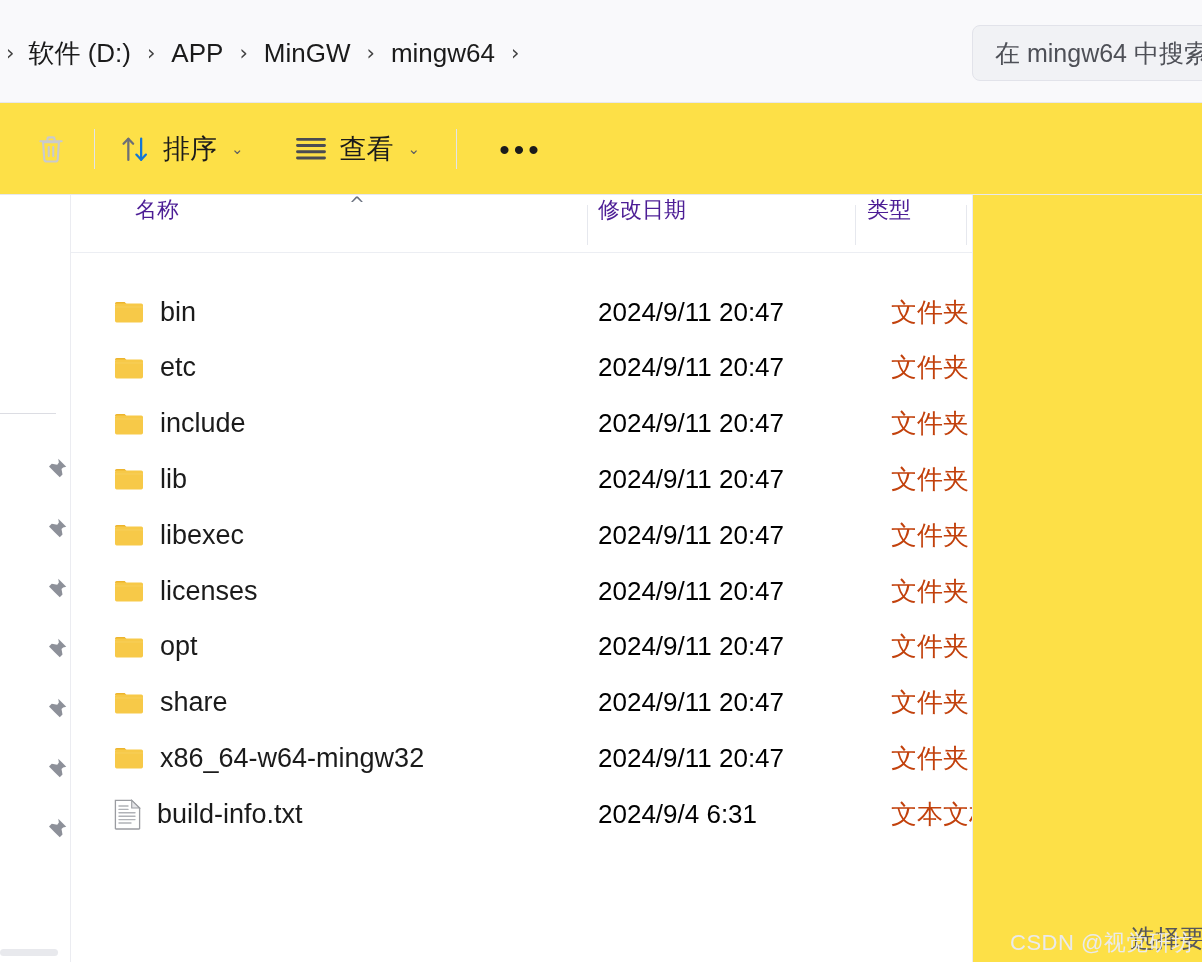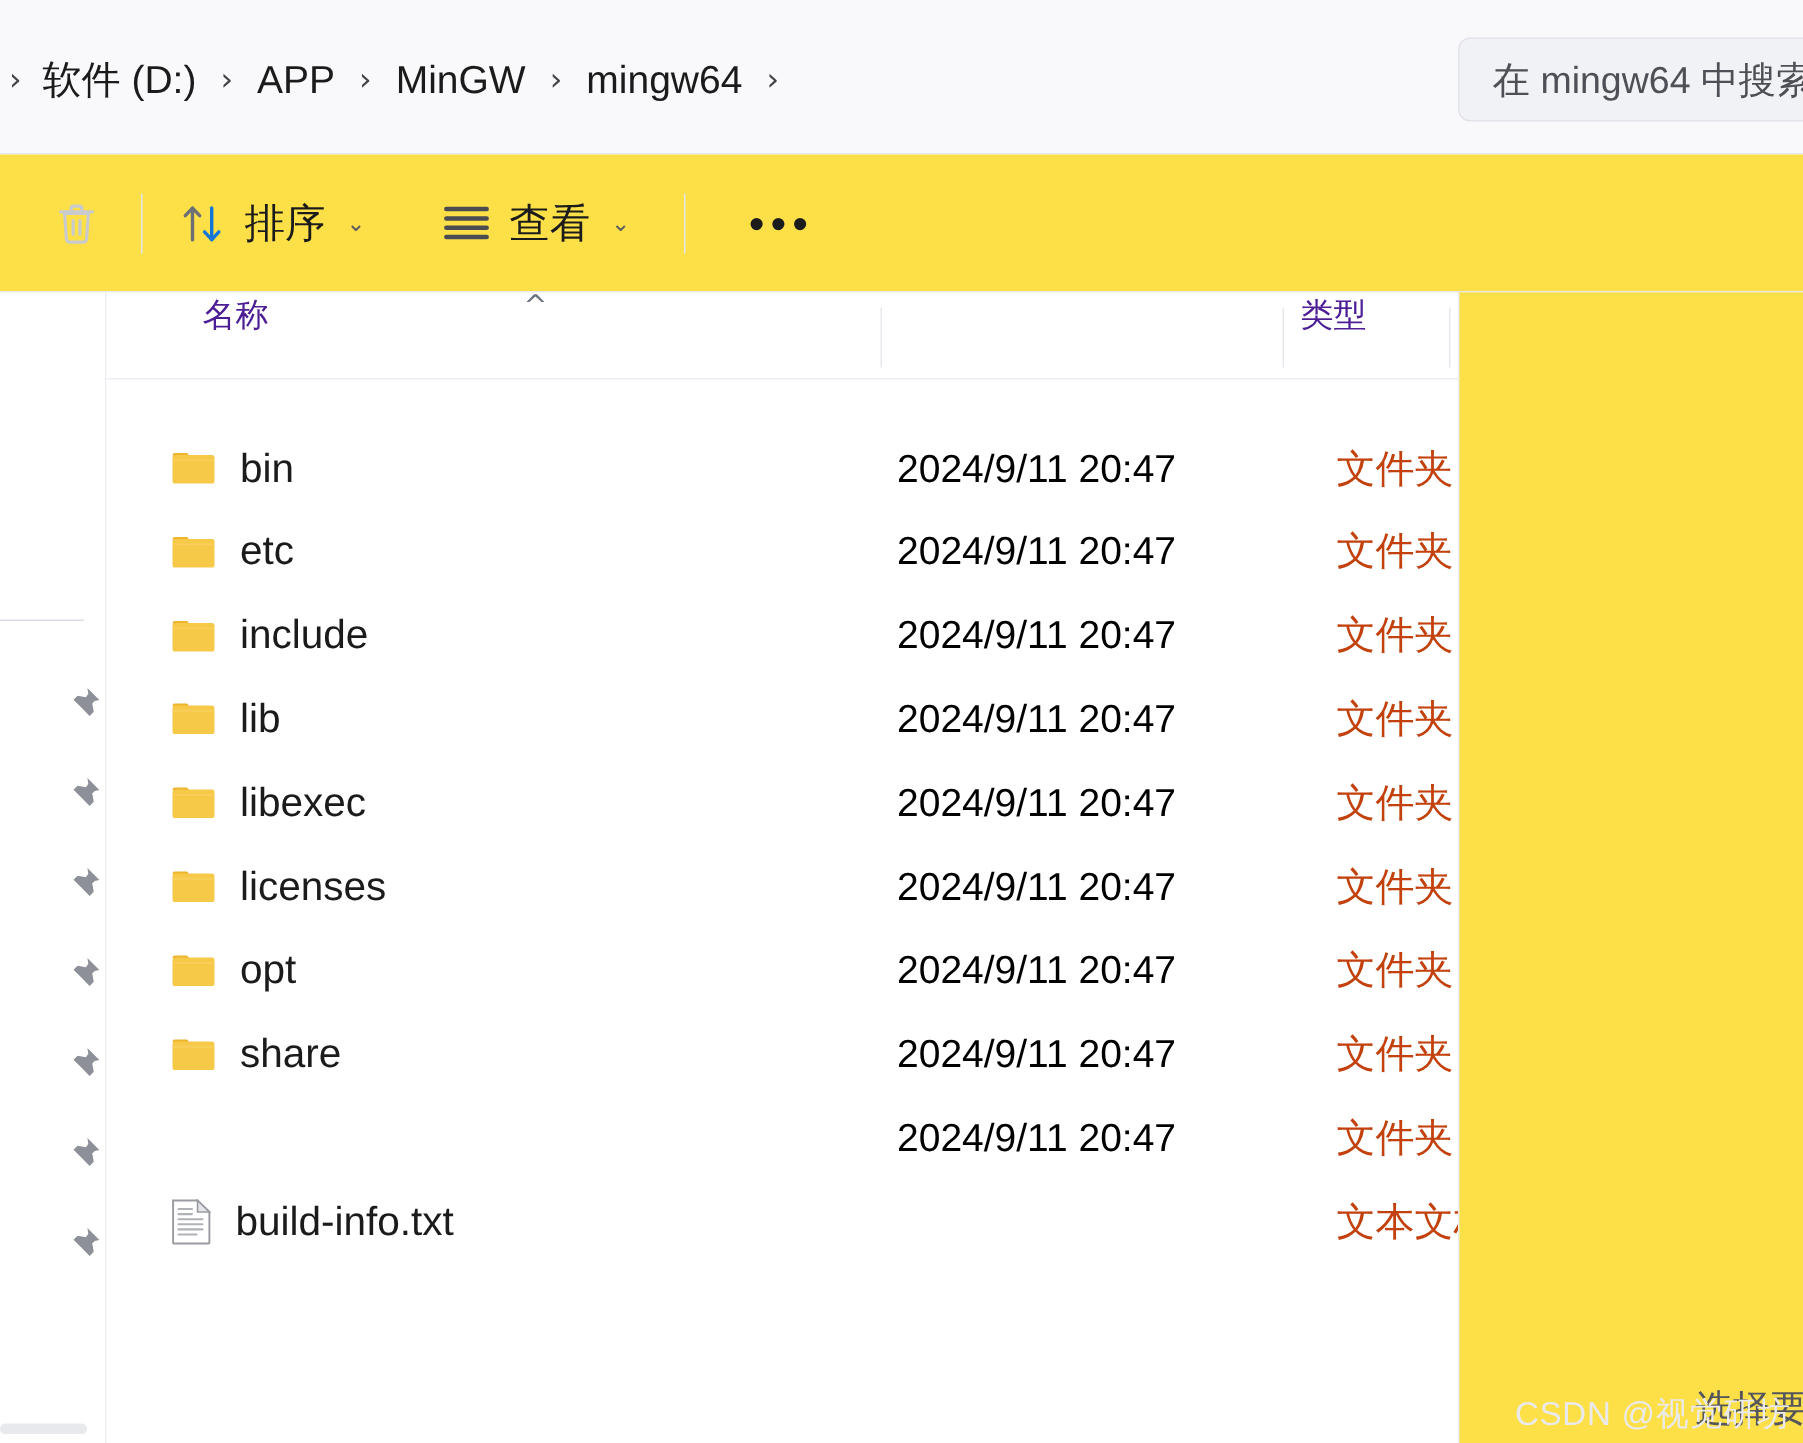--- a/index.html
+++ b/index.html
@@ -372,20 +372,23 @@
   </div>
 
   <div class="content">
 
     <div class="colheader">
       <span class="sort-caret">^</span>
       <div class="colh colh-name">
         <span>名称</span>
       </div>
       <div class="colsep" style="left:516px"></div>
+      <div class="colh colh-date">
+        <span>修改日期</span>
+      </div>
       <div class="colsep" style="left:784px"></div>
       <div class="colh colh-type">
         <span>类型</span>
       </div>
       <div class="colsep" style="left:895px"></div>
     </div>
 
     <div class="rows" id="rows">
         <div class="row" style="top: 31px;">
           <div class="cell-name">
@@ -477,32 +480,41 @@
               <path d="M1 4.6a1.6 1.6 0 0 1 1.6-1.6h8.1l2.2 2.5H2.6A1.6 1.6 0 0 1 1 3.9z" fill="#edb42d"></path>
               <path d="M1 6.1a1.7 1.7 0 0 1 1.7-1.7h24.6A1.7 1.7 0 0 1 29 6.1v15.6a1.7 1.7 0 0 1-1.7 1.7H2.7A1.7 1.7 0 0 1 1 21.7z" fill="#f7c948"></path>
               <path d="M1 7.4h28v1.1H1z" fill="#f9d469" opacity=".55"></path>
             </svg>
             <span class="rowname">share</span>
           </div>
           <span class="cell-date">2024/9/11 20:47</span>
           <span class="cell-type">文件夹</span>
         </div>
         <div class="row" style="top: 477.4px;">
+          <div class="cell-name">
+            <svg width="30" height="26" viewBox="0 0 30 26">
+              <path d="M1 4.6a1.6 1.6 0 0 1 1.6-1.6h8.1l2.2 2.5H2.6A1.6 1.6 0 0 1 1 3.9z" fill="#edb42d"></path>
+              <path d="M1 6.1a1.7 1.7 0 0 1 1.7-1.7h24.6A1.7 1.7 0 0 1 29 6.1v15.6a1.7 1.7 0 0 1-1.7 1.7H2.7A1.7 1.7 0 0 1 1 21.7z" fill="#f7c948"></path>
+              <path d="M1 7.4h28v1.1H1z" fill="#f9d469" opacity=".55"></path>
+            </svg>
+            <span class="rowname">x86_64-w64-mingw32</span>
+          </div>
           <span class="cell-date">2024/9/11 20:47</span>
           <span class="cell-type">文件夹</span>
         </div>
         <div class="row" style="top: 533.2px;">
           <div class="cell-name">
             <svg width="27" height="31" viewBox="0 0 27 31">
               <path d="M1.4 1.3h16.3L25.6 9v20.4a.6.6 0 0 1-.6.6H2a.6.6 0 0 1-.6-.6z" fill="#ffffff" stroke="#9a9ca1" stroke-width="1.3"></path>
               <path d="M17.7 1.3 25.6 9h-7.9z" fill="#e4e5e8" stroke="#9a9ca1" stroke-width="1.1"></path>
               <path d="M5 7h9M5 10.4h9M5 13.8h16M5 17.2h16M5 20.6h16M5 24h12" stroke="#b0b2b7" stroke-width="1.4" stroke-linecap="round"></path>
             </svg>
             <span class="rowname">build-info.txt</span>
           </div>
+          <span class="cell-date">2024/9/4 6:31</span>
           <span class="cell-type">文本文档</span>
         </div>
       </div>
   </div>
 
   <div class="detailspane">
     <span class="details-text">选择要</span>
   </div>
 
   <span class="watermark">CSDN @视觉研坊</span>

